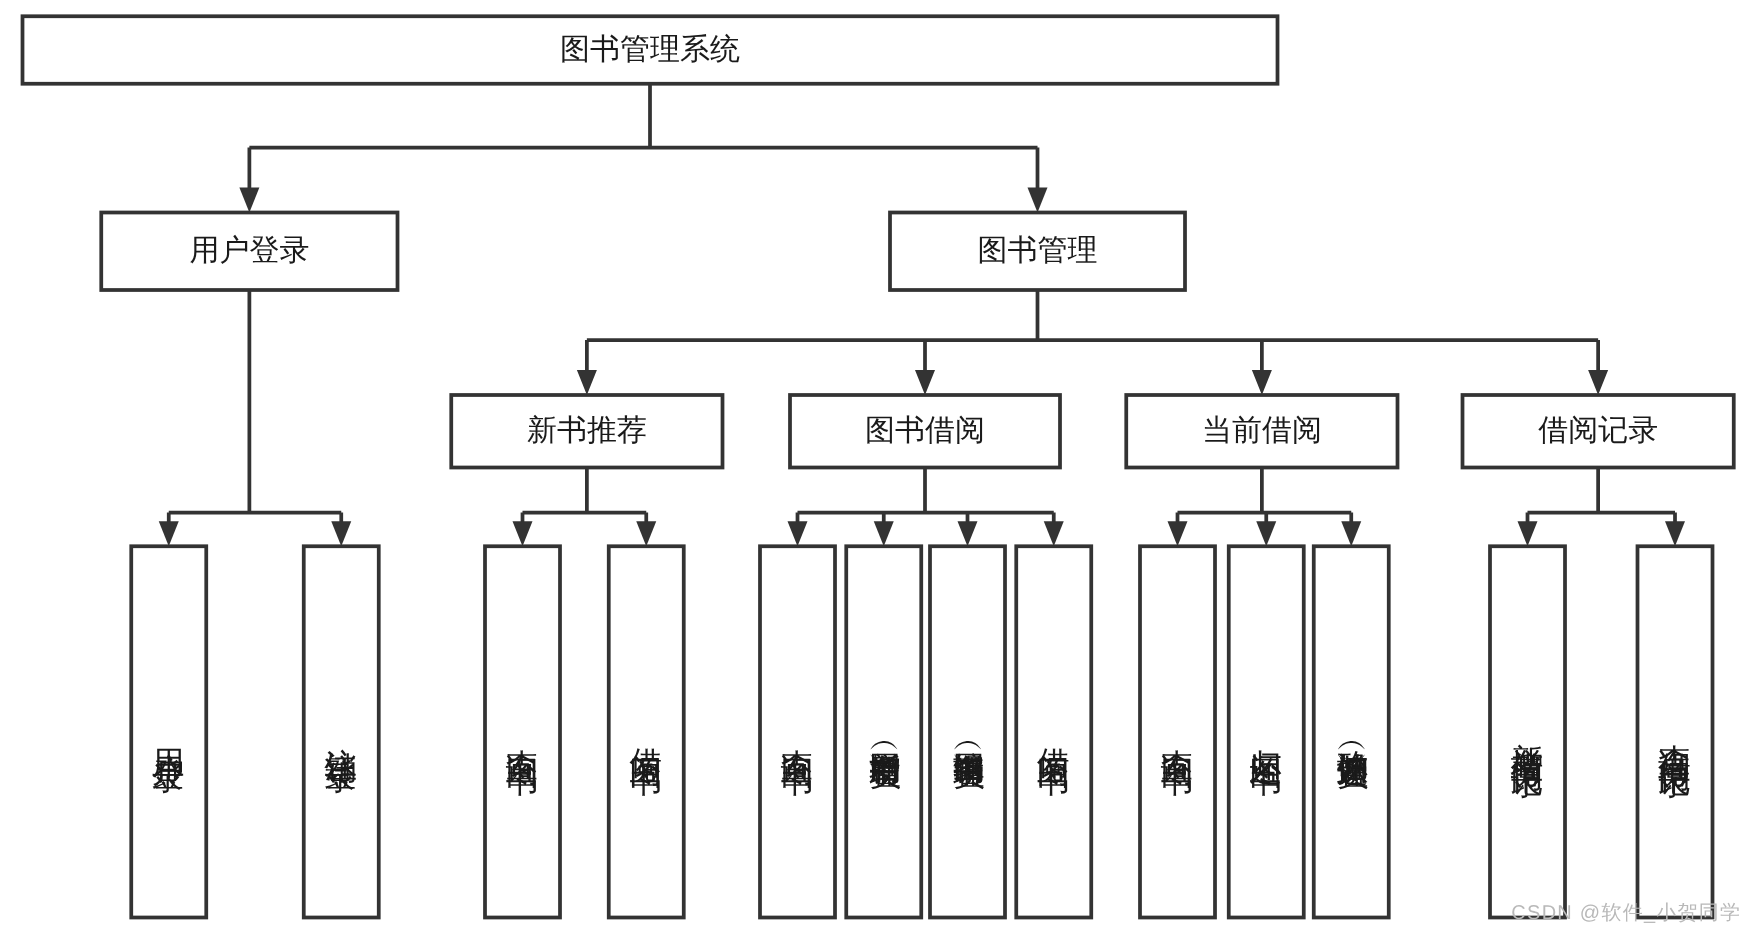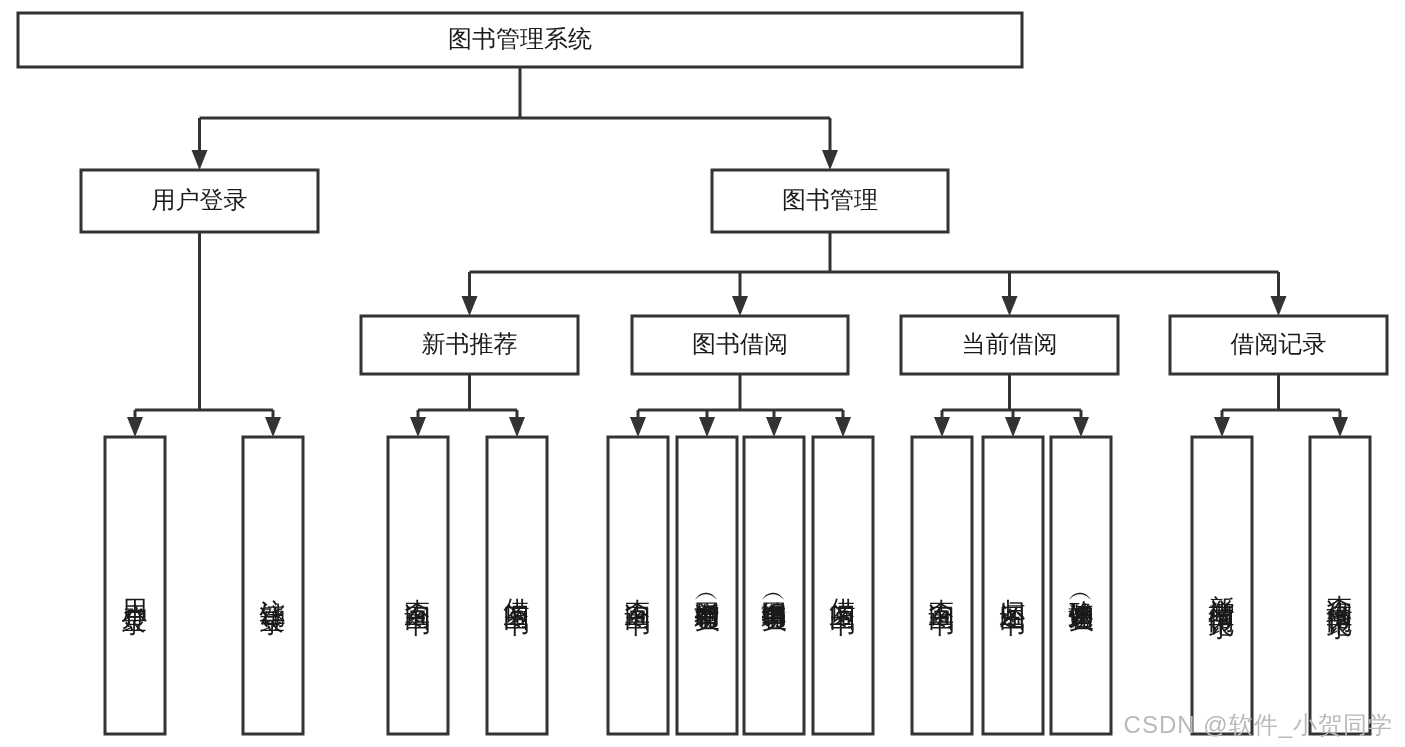--- a/index.html
+++ b/index.html
@@ -57,21 +57,21 @@
     justify-content: center;
     text-align: center;
     white-space: nowrap;
     pointer-events: none;
   }
   .watermark {
     position: absolute;
     right: 12px;
     bottom: 6px;
     font-family: "Liberation Sans", "DejaVu Sans", sans-serif;
-    font-size: 24px;
+    font-size: 16px;
     color: #b9b9b9;
     white-space: nowrap;
     letter-spacing: 1px;
   }
 </style>
 </head>
 <body>
 
 <svg id="diagram" viewBox="0 0 1405 747">
   <g id="connectors">

